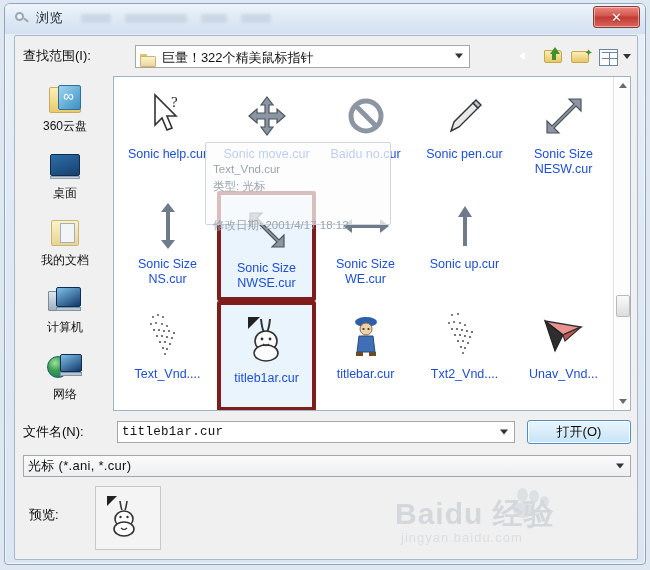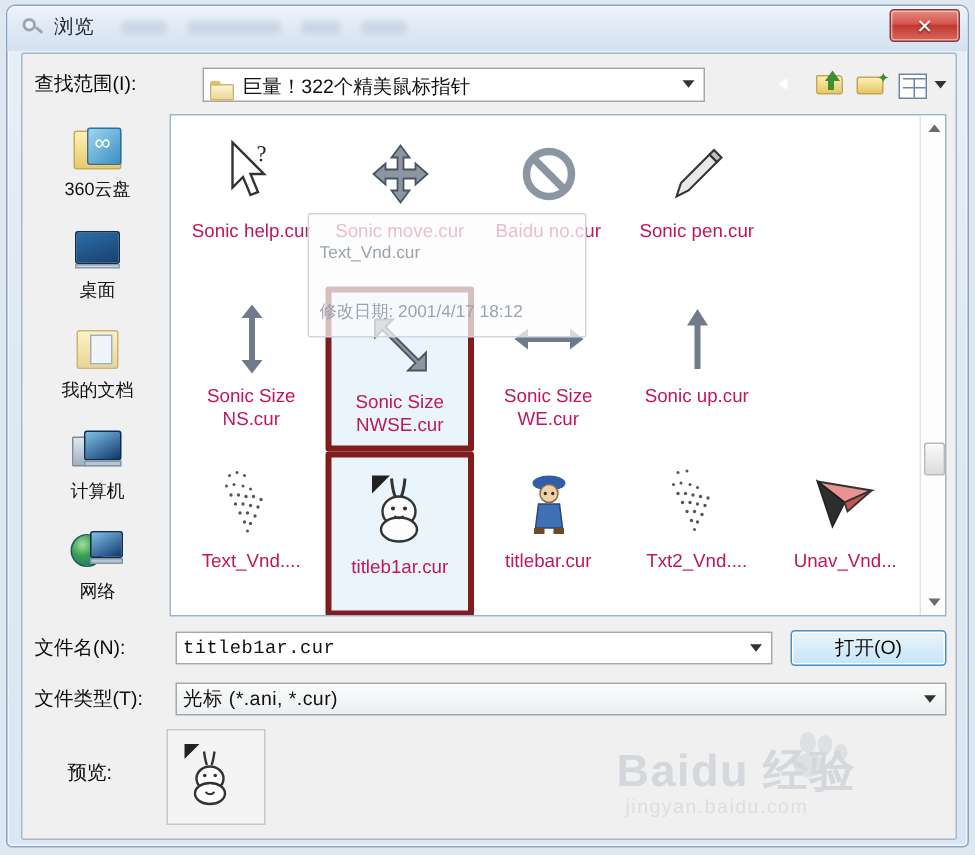--- a/index.html
+++ b/index.html
@@ -152,21 +152,21 @@
   }
   .frow { display: flex; height: 110px; }
   .fcell {
     width: 99px; display: flex; flex-direction: column; align-items: center;
     padding-top: 4px; cursor: pointer; position: relative;
   }
   .fcell.selected {
     background: #eaf4fd; border: 4px solid #7f1d1d; border-radius: 2px;
   }
   .fthumb { width: 60px; height: 62px; display: flex; align-items: center; justify-content: center; position: relative; }
-  .fname { font-size: 12.5px; color: #be185d; text-align: center; line-height: 15px; width: 97px; }
+  .fname { font-size: 12.5px; color: #1d4ed8; text-align: center; line-height: 15px; width: 97px; }
 
   
   .arrow-v { position: relative; width: 16px; height: 46px; }
   .arrow-v .shaft { position: absolute; left: 6px; top: 8px; width: 4px; height: 30px; background: #6f7b8a; }
   .arrow-v .up { position: absolute; left: 1px; top: 0; width: 0; height: 0; border-left: 7px solid transparent; border-right: 7px solid transparent; border-bottom: 9px solid #6f7b8a; }
   .arrow-v .dn { position: absolute; left: 1px; bottom: 0; width: 0; height: 0; border-left: 7px solid transparent; border-right: 7px solid transparent; border-top: 9px solid #6f7b8a; }
 
   .arrow-h { position: relative; width: 46px; height: 16px; }
   .arrow-h .shaft { position: absolute; top: 6px; left: 8px; width: 30px; height: 4px; background: #6f7b8a; }
   .arrow-h .lt { position: absolute; top: 1px; left: 0; width: 0; height: 0; border-top: 7px solid transparent; border-bottom: 7px solid transparent; border-right: 9px solid #6f7b8a; }
@@ -239,21 +239,21 @@
     display: flex; align-items: center; justify-content: center;
     cursor: pointer;
   }
   .btn.primary {
     border: 1px solid #4a90c4;
     background: linear-gradient(180deg,#eaf5fd,#c6e4f7);
     box-shadow: 0 0 0 1px #fff inset;
   }
 
   
-  .preview-area { position: absolute; left: 24px; top: 448px; width: 608px; height: 70px; }
+  .preview-area { position: absolute; left: 8px; top: 448px; width: 608px; height: 70px; }
   .pv-label { position: absolute; left: 6px; top: 22px; font-size: 13px; color: #0b0b0b; }
   .pv-box {
     position: absolute; left: 72px; top: 2px; width: 66px; height: 64px;
     background: #f4f4f4; border: 1px solid #c8c8c8;
   }
   .pv-inner { position: absolute; left: 10px; top: 8px; width: 40px; height: 46px; }
 
   .watermark { position: absolute; right: 6px; top: 6px; width: 230px; height: 62px; opacity: .5; }
   .wm-main { position: absolute; left: 0; top: 4px; font-size: 30px; color: #b9c0c7; letter-spacing: 1px; font-weight: bold; }
   .wm-sub { position: absolute; left: 6px; top: 40px; font-size: 13px; color: #c6cdd4; letter-spacing: 1px; }
@@ -387,20 +387,28 @@
               <span class="fname">Baidu no.cur</span>
             </div>
             <div class="fcell">
               <span class="fthumb">
                 <svg width="40" height="42" viewBox="0 0 40 42">
                     <path d="M6 36 L9 27 L28 8 L33 13 L14 32 Z" fill="#e8e8e8" stroke="#333" stroke-width="1.4"></path>
                     <path d="M28 8 L33 13 L36 10 L31 5 Z" fill="#b9c0c7" stroke="#333" stroke-width="1.4"></path>
                   </svg>
               </span>
               <span class="fname">Sonic pen.cur</span>
+            </div>
+            <div class="fcell">
+              <span class="fthumb">
+                <svg width="42" height="42" viewBox="0 0 42 42">
+                    <path d="M38 4 L38 16 L33 11 L11 33 L16 38 L4 38 L4 26 L9 31 L31 9 L26 4 Z" fill="#8c96a3" stroke="#4b545f" stroke-width="1.2"></path>
+                  </svg>
+              </span>
+              <span class="fname">Sonic Size NESW.cur</span>
             </div>
           </div>
 
           <div class="frow">
             <div class="fcell">
               <span class="fthumb">
                 <span class="arrow-v">
                     <span class="up"></span>
                     <span class="shaft"></span>
                     <span class="dn"></span>
@@ -536,20 +544,21 @@
                   <path d="M4 6 L22 20 L14 36 Z" fill="#2e2e2e" stroke="#222" stroke-width="1.2"></path>
                   <path d="M22 20 L40 12 L24 26 Z" fill="#c4564f" stroke="#333" stroke-width="1.2"></path>
                 </svg>
               </span>
               <span class="fname">Unav_Vnd...</span>
             </div>
           </div>
 
           <div class="tooltip">
             <div class="tt-line r1">Text_Vnd.cur</div>
+            <div class="tt-line">类型: 光标</div>
             <div class="tt-line r3">修改日期: 2001/4/17 18:12</div>
           </div>
         </div>
 
         <div class="vscroll">
           <div class="sb-btn">
               <span class="up"></span>
             </div>
           <div class="sb-thumb"></div>
           <div class="sb-btn bottom">
@@ -562,21 +571,20 @@
     <div class="form">
       <div class="frow2">
         <span class="f-label">文件名(N):</span>
         <div class="f-field">
           <span class="f-value">titleb1ar.cur</span>
           <span class="combo-arrow"></span>
         </div>
         <div class="btn primary">打开(O)</div>
       </div>
       <div class="frow2">
-        <span class="f-label">文件类型(T):</span>
         <div class="f-field gray">
           <span class="f-value cn">光标 (*.ani, *.cur)</span>
           <span class="combo-arrow"></span>
         </div>
       </div>
     </div>
 
     <div class="preview-area">
       <span class="pv-label">预览:</span>
       <div class="pv-box">

